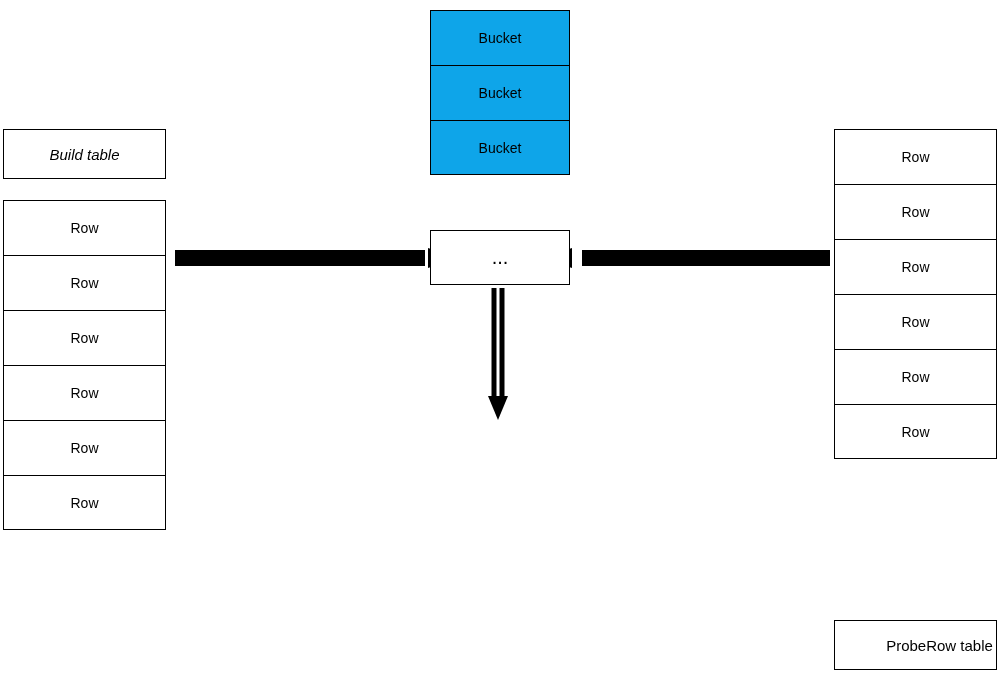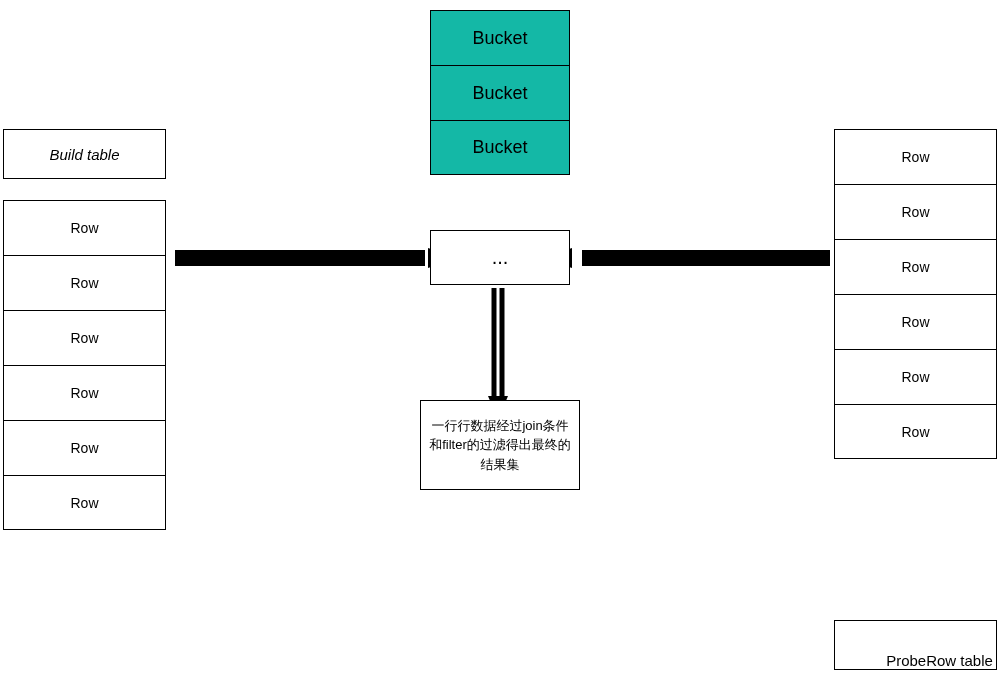--- a/index.html
+++ b/index.html
@@ -93,44 +93,44 @@
     
     .proberow-label {
       position: absolute;
       right: 3px;
       bottom: 30px;
       width: 163px;
       height: 50px;
       border: 1.5px solid #000;
       background: #fff;
       display: flex;
-      align-items: flex-end;
+      align-items: center;
       justify-content: center;
       font-size: 15px;
       padding-left: 48px;
     }
 
     
     .center-buckets {
       position: absolute;
       left: 50%;
       transform: translateX(-50%);
       top: 10px;
       width: 140px;
     }
     .bucket-box {
       width: 140px;
       height: 55px;
       border: 1.5px solid #000;
       border-bottom: none;
-      background: #14b8a6;
-      display: flex;
-      align-items: center;
-      justify-content: center;
-      font-size: 18px;
+      background: #0ea5e9;
+      display: flex;
+      align-items: center;
+      justify-content: center;
+      font-size: 14px;
     }
     .bucket-box:last-child {
       border-bottom: 1.5px solid #000;
     }
 
     
     .center-ellipsis {
       position: absolute;
       left: 50%;
       transform: translateX(-50%);
@@ -227,23 +227,20 @@
   <div class="center-buckets">
     <div class="bucket-box">Bucket</div>
     <div class="bucket-box">Bucket</div>
     <div class="bucket-box">Bucket</div>
   </div>
 
   <div class="center-ellipsis box">
     <span>...</span>
   </div>
 
-  <div class="result-box box">
-    <span>一行行数据经过join条件和filter的过滤得出最终的结果集</span>
-  </div>
 
   <div class="right-rows">
     <div class="row-box">Row</div>
     <div class="row-box">Row</div>
     <div class="row-box">Row</div>
     <div class="row-box">Row</div>
     <div class="row-box">Row</div>
     <div class="row-box">Row</div>
   </div>
 

